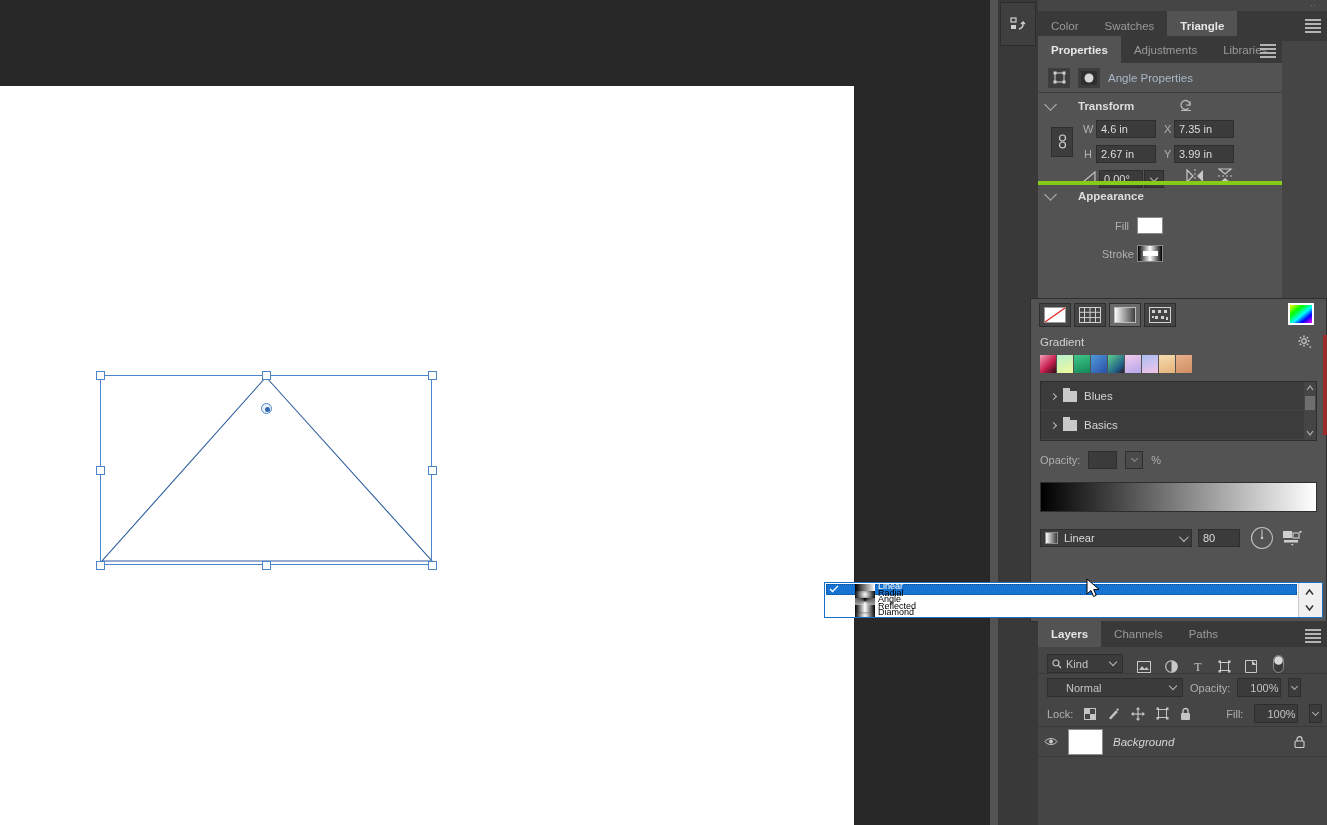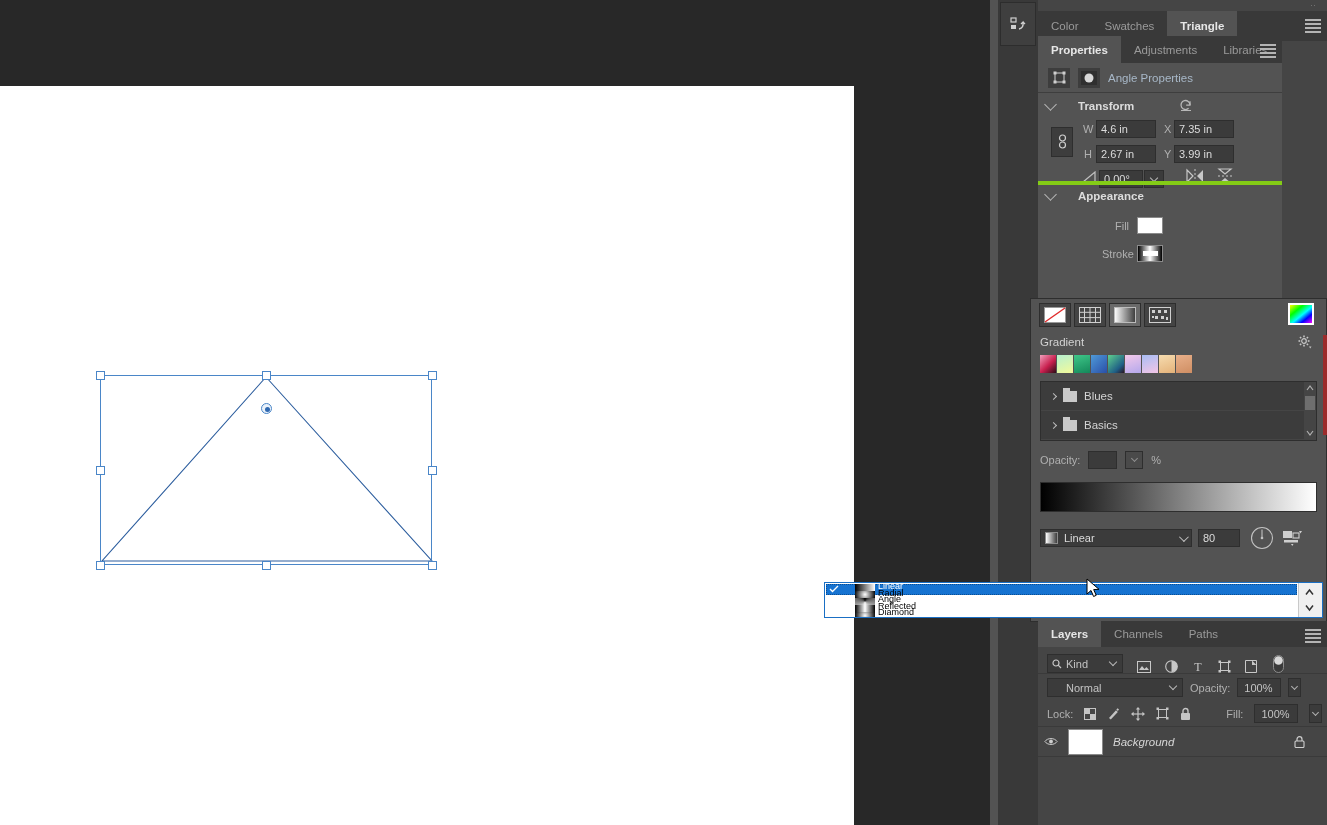--- a/index.html
+++ b/index.html
@@ -138,21 +138,21 @@
                   background:#454545; }
   .layers-tabs { height:26px; background:#393939; display:flex; position:relative; }
   .filter-row { height:27px; display:flex; align-items:flex-end; gap:14px; padding-left:9px;
                 border-bottom:1px solid #3a3a3a; }
   .kind-box { width:76px; height:19px; background:#3b3b3b; border:1px solid #2e2e2e;
               display:flex; align-items:center; gap:4px; padding:0 4px; position:relative; }
   .blend-row { height:27px; display:flex; align-items:center; gap:7px; padding-left:9px; }
   .blend-sel { width:136px; height:19px; background:#3b3b3b; border:1px solid #2e2e2e;
                display:flex; align-items:center; padding:0 18px; position:relative; }
   .num-sel { width:44px; height:19px; background:#3b3b3b; border:1px solid #2e2e2e;
-             display:flex; align-items:center; padding:0 6px; }
+             display:flex; align-items:center; padding:0 12px; }
   .stepper { width:13px; height:19px; background:#3b3b3b; border:1px solid #2e2e2e;
              display:flex; align-items:center; justify-content:center; }
   .lock-row { height:26px; display:flex; align-items:center; gap:11px; padding-left:9px;
               border-bottom:1px solid #3a3a3a; }
   .layer-row { height:30px; display:flex; align-items:center; gap:10px; padding-left:6px;
                border-bottom:1px solid #3a3a3a; position:relative; }
   .layer-row.selected { background:#5a5a5a; }
   .layer-thumb { width:35px; height:26px; background:#ffffff; border:1px solid #8a8a8a; }
   .layer-name { font-size:11.5px; color:#d6d6d6; }
   .layer-name.italic { font-style:italic; }

